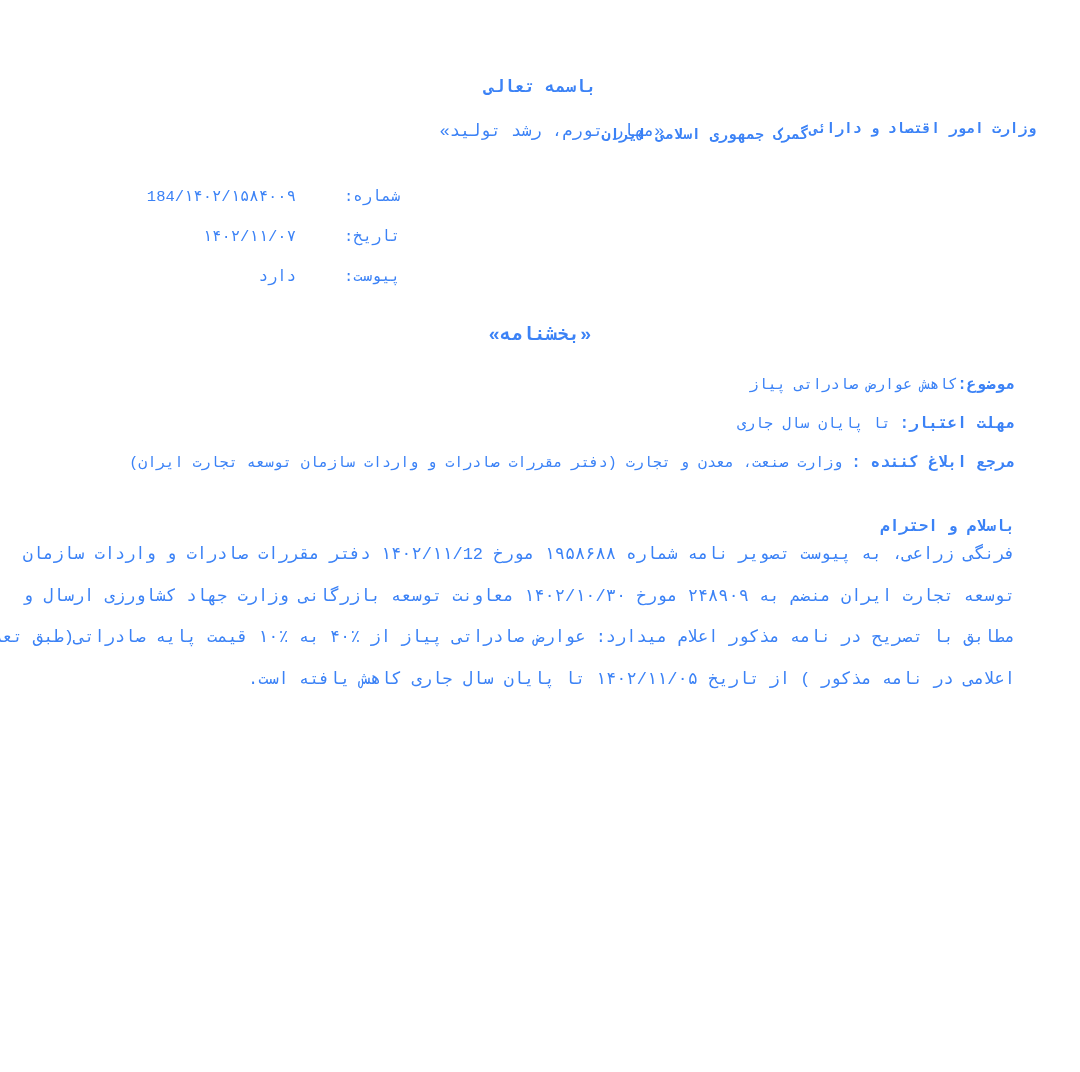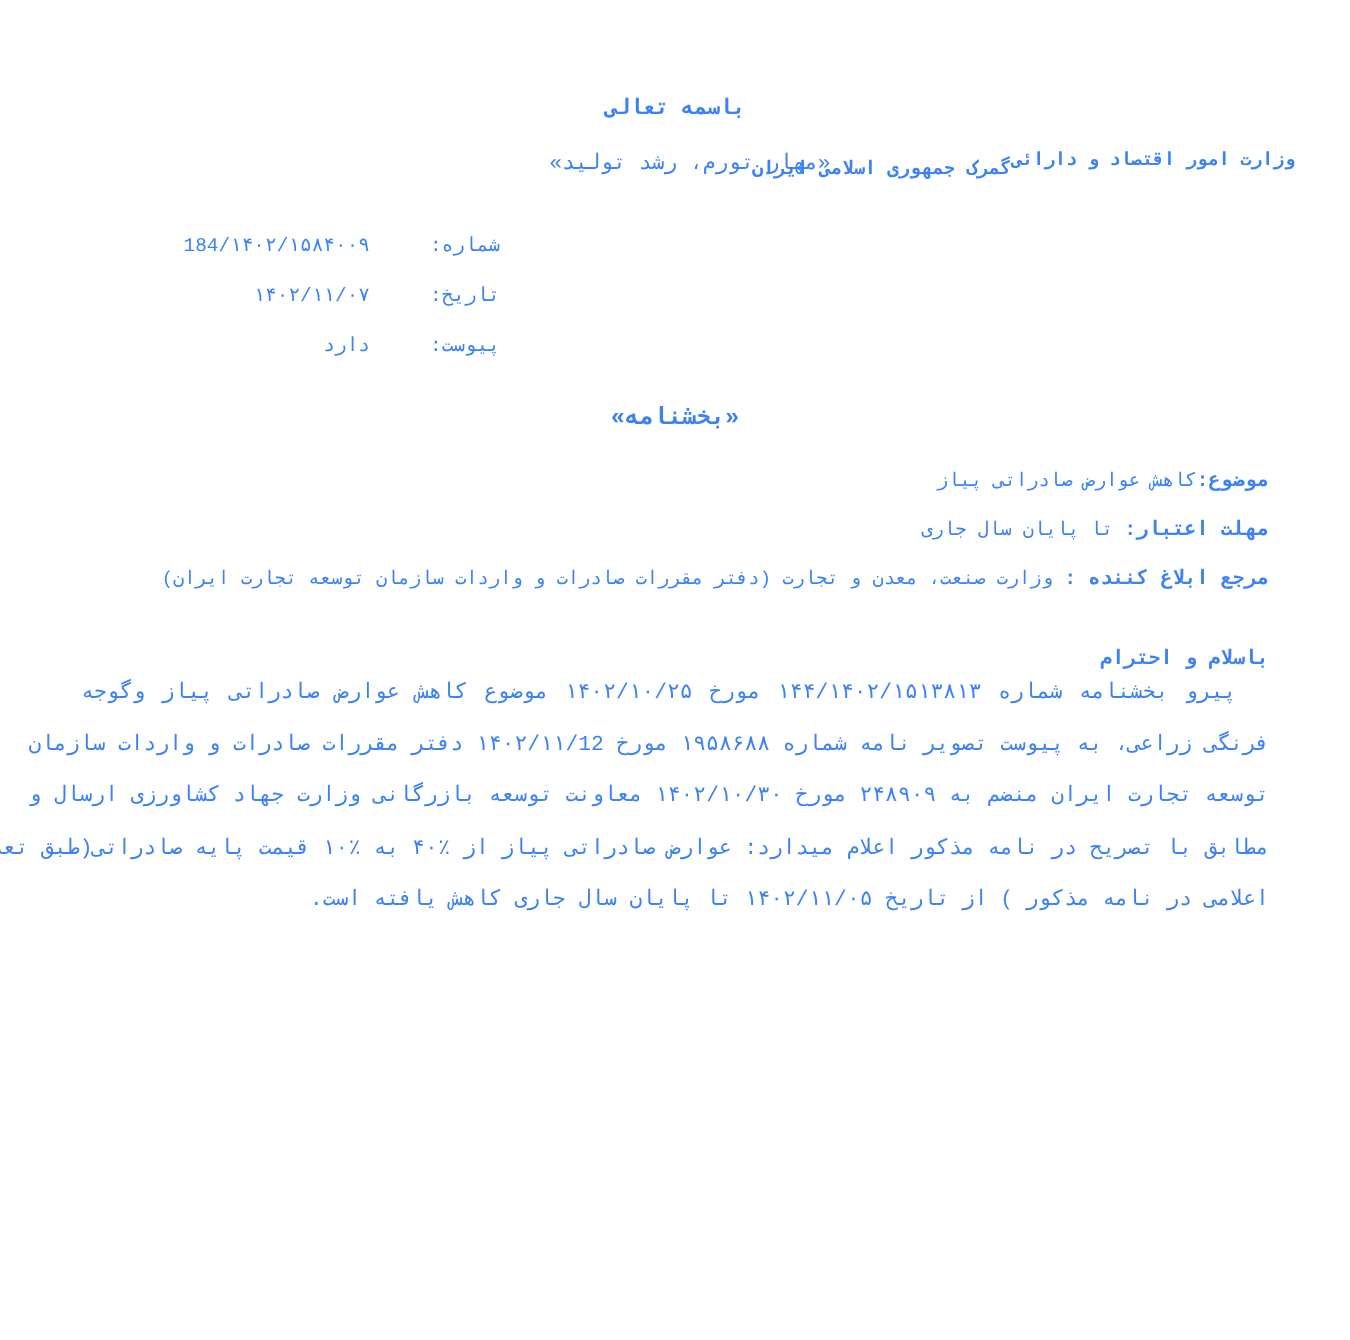--- a/index.html
+++ b/index.html
@@ -86,21 +86,20 @@
 
   <div class="abs subject">
     <div class="subject-line"><span class="subject-label">موضوع:</span><span>کاهش عوارض صادراتی پیاز</span></div>
     <div class="subject-line"><span class="subject-label">مهلت اعتبار:</span><span> تا پایان سال جاری</span></div>
     <div class="subject-line"><span class="subject-label">مرجع ابلاغ کننده :</span><span> وزارت صنعت، معدن و تجارت (دفتر مقررات صادرات و واردات سازمان توسعه تجارت ایران)</span></div>
   </div>
 
   <div class="abs salutation">باسلام و احترام</div>
 
   <div class="abs body-text">
-    <div class="b-line indent">پیرو بخشنامه شماره ۱۴۴/۱۴۰۲/۱۵۱۳۸۱۳ مورخ ۱۴۰۲/۱۰/۲۵ موضوع کاهش عوارض صادراتی پیاز وگوجه</div>
     <div class="b-line">فرنگی زراعی، به پیوست تصویر نامه شماره ۱۹۵۸۶۸۸ مورخ ۱۴۰۲/۱۱/12 دفتر مقررات صادرات و واردات سازمان</div>
     <div class="b-line">توسعه تجارت ایران منضم به ۲۴۸۹۰۹ مورخ ۱۴۰۲/۱۰/۳۰ معاونت توسعه بازرگانی وزارت جهاد کشاورزی ارسال و</div>
     <div class="b-line">مطابق با تصریح در نامه مذکور اعلام میدارد: عوارض صادراتی پیاز از ٪۴۰ به ٪۱۰ قیمت پایه صادراتی(طبق تعرفه</div>
     <div class="b-line no-stretch">اعلامی در نامه مذکور ) از تاریخ ۱۴۰۲/۱۱/۰۵ تا پایان سال جاری کاهش یافته است.</div>
   </div>
 
   <div class="abs signature">
     <div>علی اکبر شامانی</div>
     <div>مدیر کل دفتر صادرات</div>
   </div>

